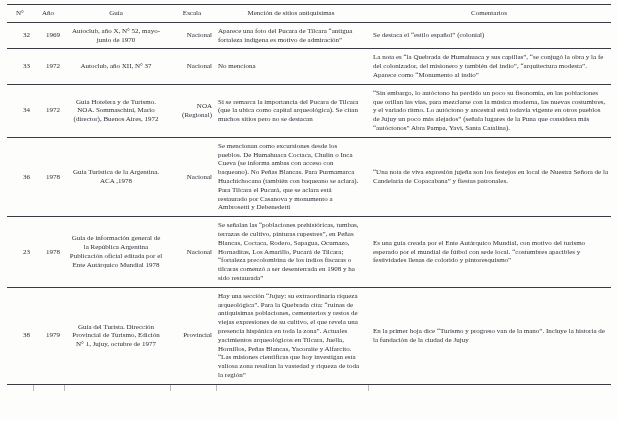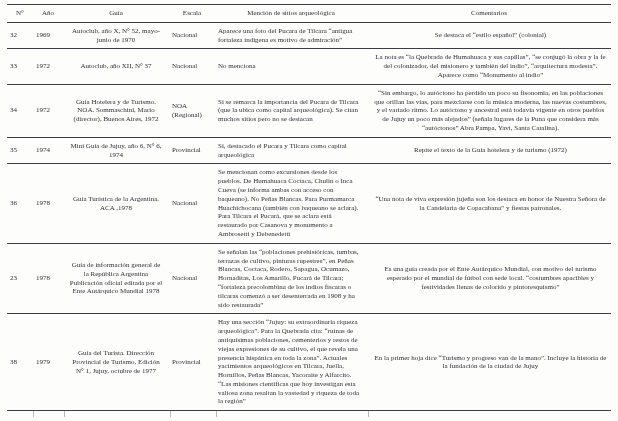--- a/index.html
+++ b/index.html
@@ -43,24 +43,24 @@
     text-align: center;
     vertical-align: middle;
   }
   tbody tr {
     border-bottom: 1px solid #3b3b45;
   }
   tbody td {
     vertical-align: middle;
     padding: 4px 3px;
   }
-  td.num, td.ano, td.escala { text-align: left; }
+  td.num, td.ano, td.escala { text-align: right; }
   td.guia { text-align: center; padding-left: 6px; padding-right: 6px; }
   td.mencion { text-align: left; padding-right: 6px; }
-  td.coment { text-align: center; padding-left: 6px; }
+  td.coment { text-align: left; padding-left: 6px; }
 
   
   .next-row-stub {
     width: 604px;
     height: 6px;
     display: flex;
   }
   .next-row-stub .stub-cell {
     border-right: 1px solid #b9b9c2;
     height: 6px;
@@ -79,21 +79,21 @@
       <col class="c-escala">
       <col class="c-mencion">
       <col class="c-coment">
     </colgroup>
     <thead>
       <tr>
         <th>N°</th>
         <th>Año</th>
         <th>Guía</th>
         <th>Escala</th>
-        <th>Mención de sitios arqueológica</th>
+        <th>Mención de sitios antiquísimas</th>
         <th>Comentarios</th>
       </tr>
     </thead>
     <tbody>
       <tr>
           <td class="num">32</td>
           <td class="ano">1969</td>
           <td class="guia">Autoclub, año X, N° 52, mayo-junio de 1970</td>
           <td class="escala">Nacional</td>
           <td class="mencion">Aparece una foto del Pucara de Tilcara “antigua fortaleza indígena es motivo de admiración”</td>
@@ -109,34 +109,26 @@
         </tr>
         <tr>
           <td class="num">34</td>
           <td class="ano">1972</td>
           <td class="guia">Guía Hotelera y de Turismo. NOA. Sommaschini, Mario (director), Buenos Aires, 1972</td>
           <td class="escala">NOA (Regional)</td>
           <td class="mencion">Sí se remarca la importancia del Pucara de Tilcara (que la ubica como capital arqueológica). Se citan muchos sitios pero no se destacan</td>
           <td class="coment">“Sin embargo, lo autóctono ha perdido un poco su fisonomía, en las poblaciones que orillan las vías, para mezclarse con la música moderna, las nuevas costumbres, y el variado ritmo. Lo autóctono y ancestral está todavía vigente en otros pueblos de Jujuy un poco más alejados” (señala lugares de la Puna que considera más “autóctonos” Abra Pampa, Yavi, Santa Catalina).</td>
         </tr>
         <tr>
-          <td class="num">35</td>
-          <td class="ano">1974</td>
-          <td class="guia">Mini Guía de Jujuy, año 6, N° 6, 1974</td>
-          <td class="escala">Provincial</td>
-          <td class="mencion">Sí, destacado el Pucara y Tilcara como capital arqueológica</td>
-          <td class="coment">Repite el texto de la Guía hotelera y de turismo (1972)</td>
-        </tr>
-        <tr>
           <td class="num">36</td>
           <td class="ano">1978</td>
           <td class="guia">Guía Turística de la Argentina. ACA ,1978</td>
           <td class="escala">Nacional</td>
           <td class="mencion">Se mencionan como excursiones desde los pueblos. De Humahuaca Coctaca, Chulín o Inca Cueva (se informa ambas con acceso con baqueano). No Peñas Blancas. Para Purmamarca Huachichocana (también con baqueano se aclara). Para Tilcara el Pucará, que se aclara está restaurado por Casanova y monumento a Ambrosetti y Debenedetti</td>
-          <td class="coment">“Una nota de viva expresión jujeña son los destaca en honor de Nuestra Señora de la Candelaria de Copacabana” y fiestas patronales.</td>
+          <td class="coment">“Una nota de viva expresión jujeña son los festejos en local de Nuestra Señora de la Candelaria de Copacabana” y fiestas patronales.</td>
         </tr>
         <tr>
           <td class="num">23</td>
           <td class="ano">1978</td>
           <td class="guia">Guía de información general de la República Argentina Publicación oficial editada por el Ente Autárquico Mundial 1978</td>
           <td class="escala">Nacional</td>
           <td class="mencion">Se señalan las “poblaciones prehistóricas, tumbas, terrazas de cultivo, pinturas rupestres”, en Peñas Blancas, Coctaca, Rodero, Sapagua, Ocumazo, Hornaditas, Los Amarillo, Pucará de Tilcara; “fortaleza precolombina de los indios fiscaras o tilcaras comenzó a ser desenterrada en 1908 y ha sido restaurada”</td>
           <td class="coment">Es una guía creada por el Ente Autárquico Mundial, con motivo del turismo esperado por el mundial de fútbol con sede local. “costumbres apacibles y festividades llenas de colorido y pintoresquismo”</td>
         </tr>
         <tr>

